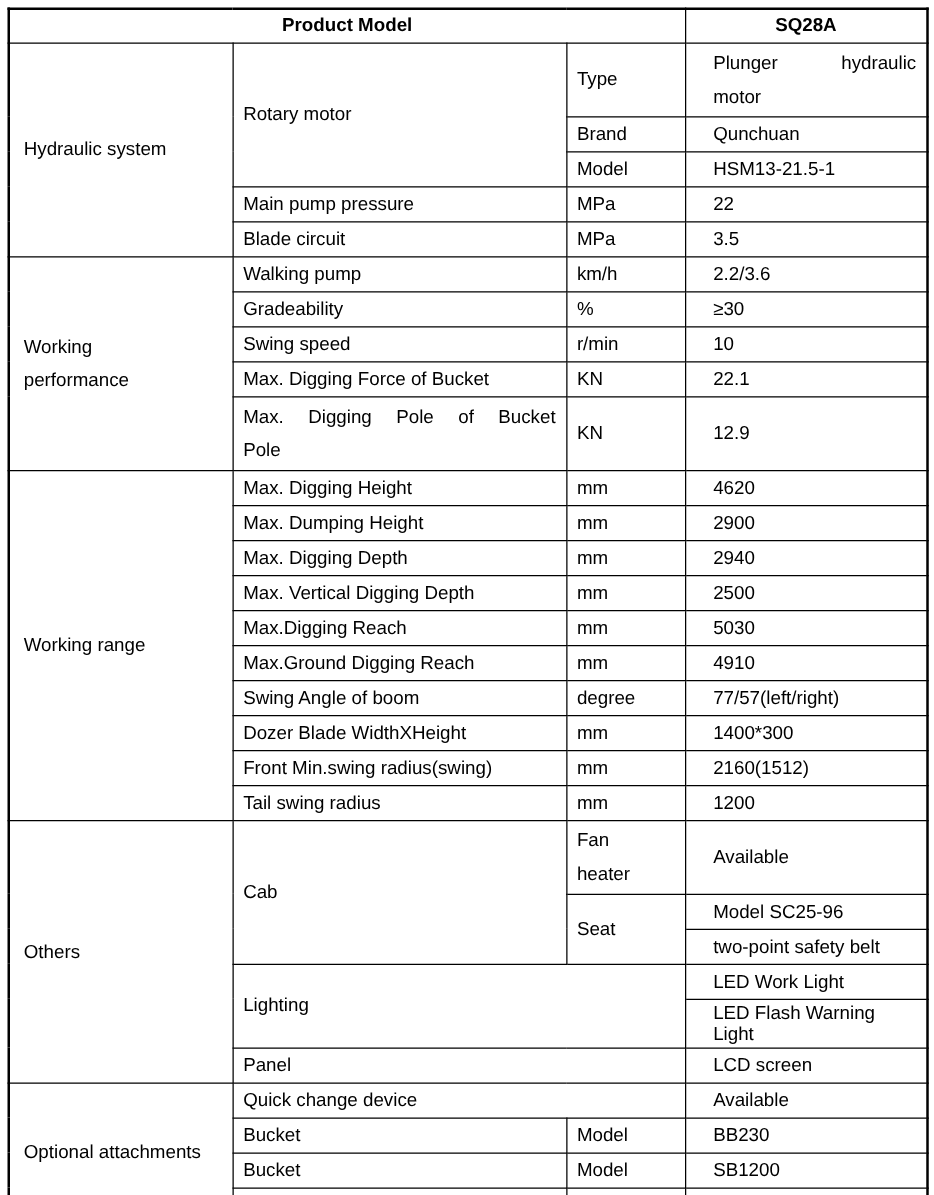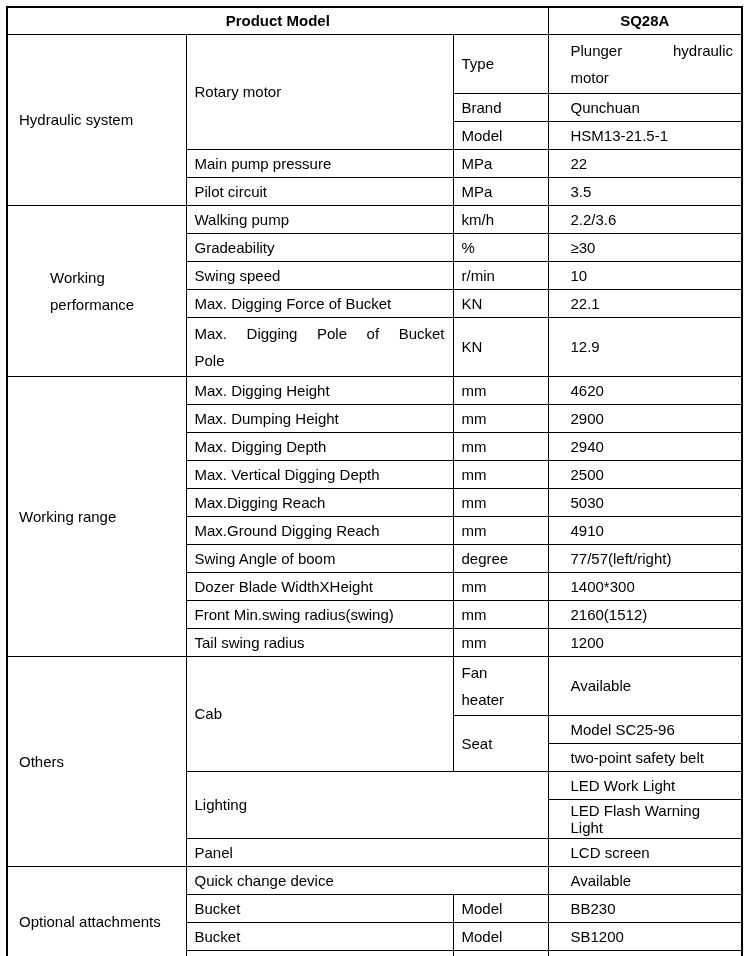--- a/index.html
+++ b/index.html
@@ -40,21 +40,20 @@
   td.val { padding-left: 22px; }
   .jlines .jline {
     display: flex;
     justify-content: space-between;
     line-height: 27px;
   }
   .narrow {
     display: block;
     max-width: 118px;
     line-height: 27px;
-    margin-left: 31px;
   }
 </style>
 </head>
 <body>
 
 <div class="page">
   <table class="spec">
     <colgroup>
       <col style="width:179px">
       <col style="width:267px">
@@ -89,21 +88,21 @@
     <tr class="rs">
       <td>Model</td>
       <td class="val">HSM13-21.5-1</td>
     </tr>
     <tr class="rs">
       <td>Main pump pressure</td>
       <td>MPa</td>
       <td class="val">22</td>
     </tr>
     <tr class="rs">
-      <td>Pilot circuit</td>
+      <td>Blade circuit</td>
       <td>MPa</td>
       <td class="val">3.5</td>
     </tr>
 
     <tr class="rs">
       <td rowspan="5" class="cat">
             <span class="narrow">Working performance</span>
           </td>
       <td>Walking pump</td>
       <td>km/h</td>

